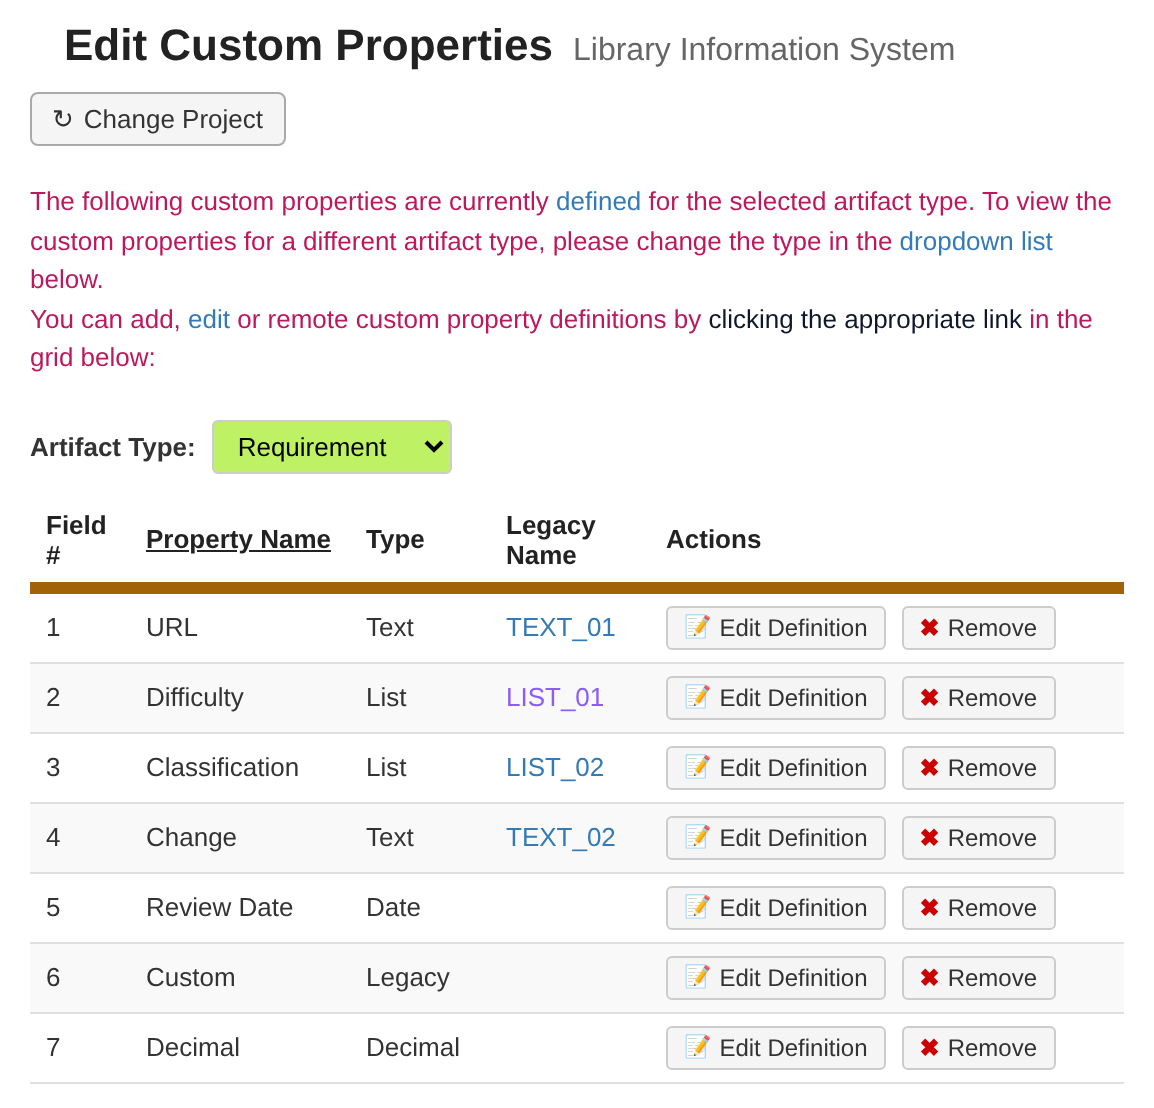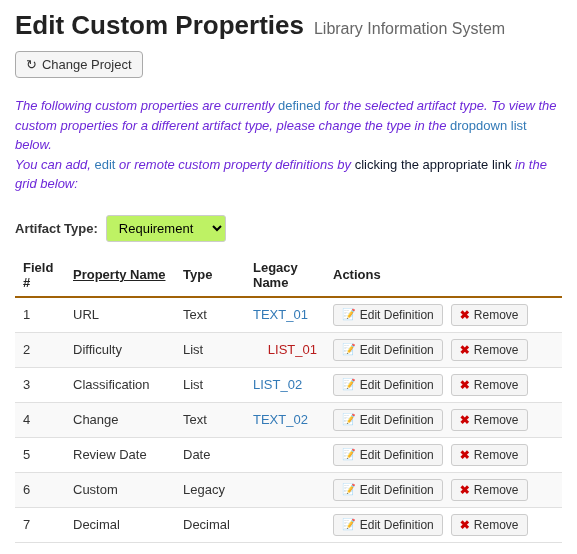--- a/index.html
+++ b/index.html
@@ -12,23 +12,24 @@
       min-height: 554px;
       padding: 10px 15px;
     }
     .page-header {
       display: flex;
       align-items: baseline;
       gap: 10px;
       margin-bottom: 10px;
     }
     .page-title {
-      font-size: 26px;
+      font-size: 22px;
       font-weight: bold;
       color: #222;
+      margin-left: 17px;
     }
     .project-name {
       font-size: 16px;
       color: #666;
       font-weight: normal;
     }
     .change-project-btn {
       display: inline-flex;
       align-items: center;
       gap: 5px;
@@ -41,22 +42,21 @@
       color: #333;
       margin-bottom: 18px;
     }
     .description-text {
       color: #337ab7;
       font-size: 13px;
       margin-bottom: 12px;
       line-height: 1.5;
     }
     .description-text span.black {
-      color: #6d28d9;
-      font-style: italic;
+      color: #be185d;
     }
     .description-text a {
       color: #0f172a;
       text-decoration: none;
     }
     .artifact-type-row {
       display: flex;
       align-items: center;
       gap: 8px;
       margin-bottom: 12px;
@@ -73,21 +73,21 @@
       font-size: 13px;
       background: #bef264;
       min-width: 120px;
     }
     table {
       width: 100%;
       border-collapse: collapse;
       font-size: 13px;
     }
     thead tr {
-      border-bottom: 2px solid #a16207;
+      border-bottom: 6px solid #a16207;
     }
     thead th {
       text-align: left;
       padding: 6px 8px;
       font-weight: bold;
       color: #222;
     }
     tbody tr {
       border-bottom: 1px solid #e0e0e0;
     }
@@ -175,21 +175,21 @@
           <div class="actions-cell">
             <button class="action-btn"><span style="font-size:11px;">📝</span> Edit Definition</button>
             <button class="action-btn remove-btn"><span style="color:#c00;font-weight:bold;">✖</span> Remove</button>
           </div>
         </td>
       </tr>
       <tr>
         <td>2</td>
         <td>Difficulty</td>
         <td>List</td>
-        <td style="color: #b91c1c; text-align: right;">LIST_01</td>
+        <td style="color: #8b5cf6;">LIST_01</td>
         <td>
           <div class="actions-cell">
             <button class="action-btn"><span style="font-size:11px;">📝</span> Edit Definition</button>
             <button class="action-btn remove-btn"><span style="color:#c00;font-weight:bold;">✖</span> Remove</button>
           </div>
         </td>
       </tr>
       <tr>
         <td>3</td>
         <td>Classification</td>

